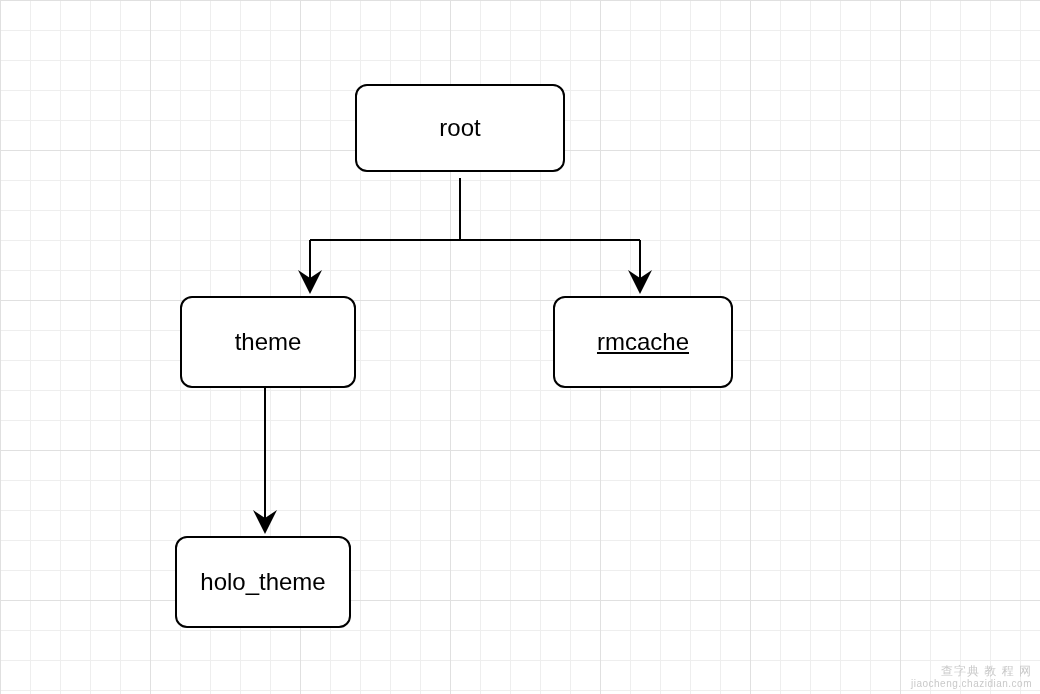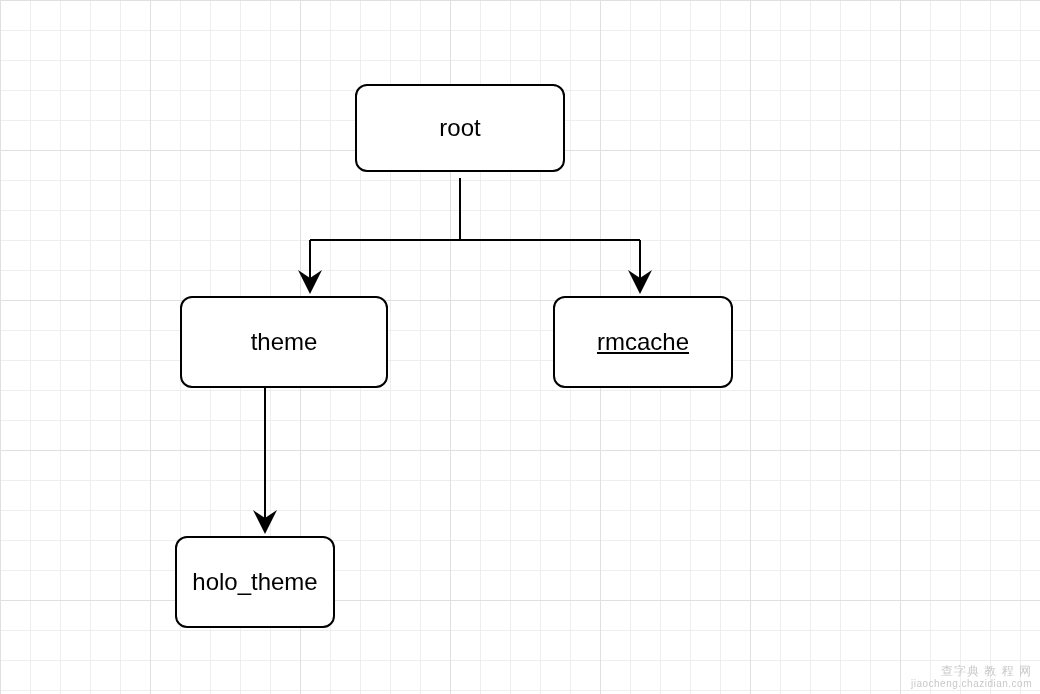--- a/index.html
+++ b/index.html
@@ -87,28 +87,28 @@
 
   <path d="M 640 240 L 640 290" stroke="#000" stroke-width="2" fill="none" marker-end="url(#arrowhead)"></path>
 
   <path d="M 265 388 L 265 530" stroke="#000" stroke-width="2" fill="none" marker-end="url(#arrowhead)"></path>
 </svg>
 
 <div class="node" style="left:355px; top:58px; width:210px; height:88px;margin-top:26px;">
   <span>root</span>
 </div>
 
-<div class="node" style="left:180px; top:296px; width:208px; height:92px;">
+<div class="node" style="left:180px; top:296px; width:176px; height:92px;">
   <span>theme</span>
 </div>
 
 <div class="node" style="left:553px; top:296px; width:180px; height:92px;text-decoration:underline;">
   <span>rmcache</span>
 </div>
 
-<div class="node" style="left:175px; top:536px; width:160px; height:92px;">
+<div class="node" style="left:175px; top:536px; width:176px; height:92px;">
   <span>holo_theme</span>
 </div>
 
 <div class="watermark">
   <div>查字典 教 程 网</div>
   <div class="line2">jiaocheng.chazidian.com</div>
 </div>
 
 </body></html>

